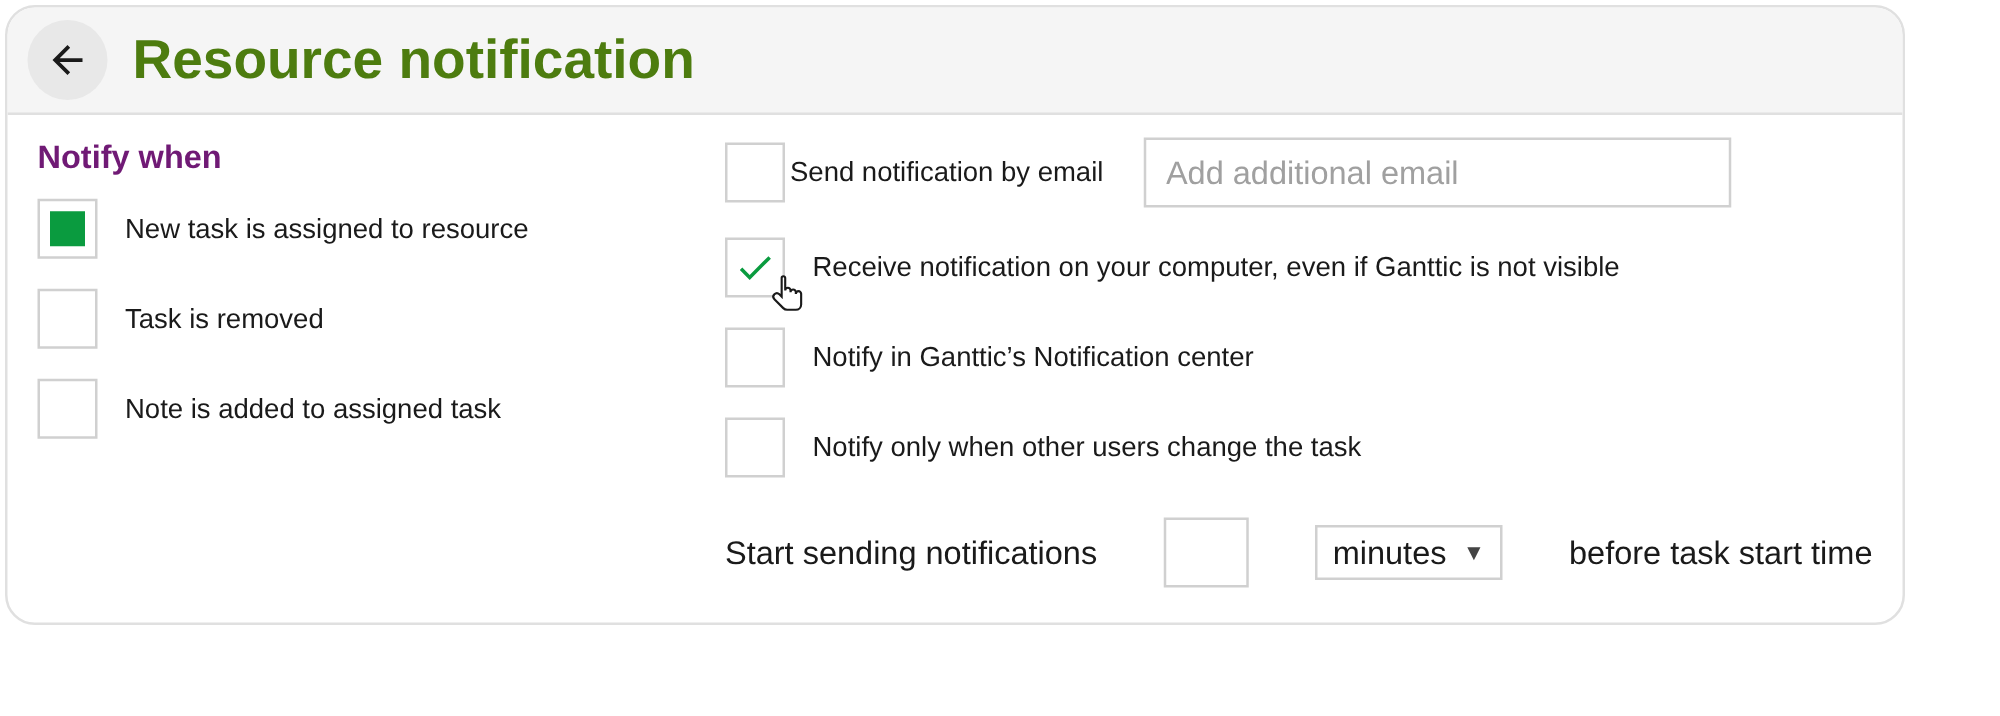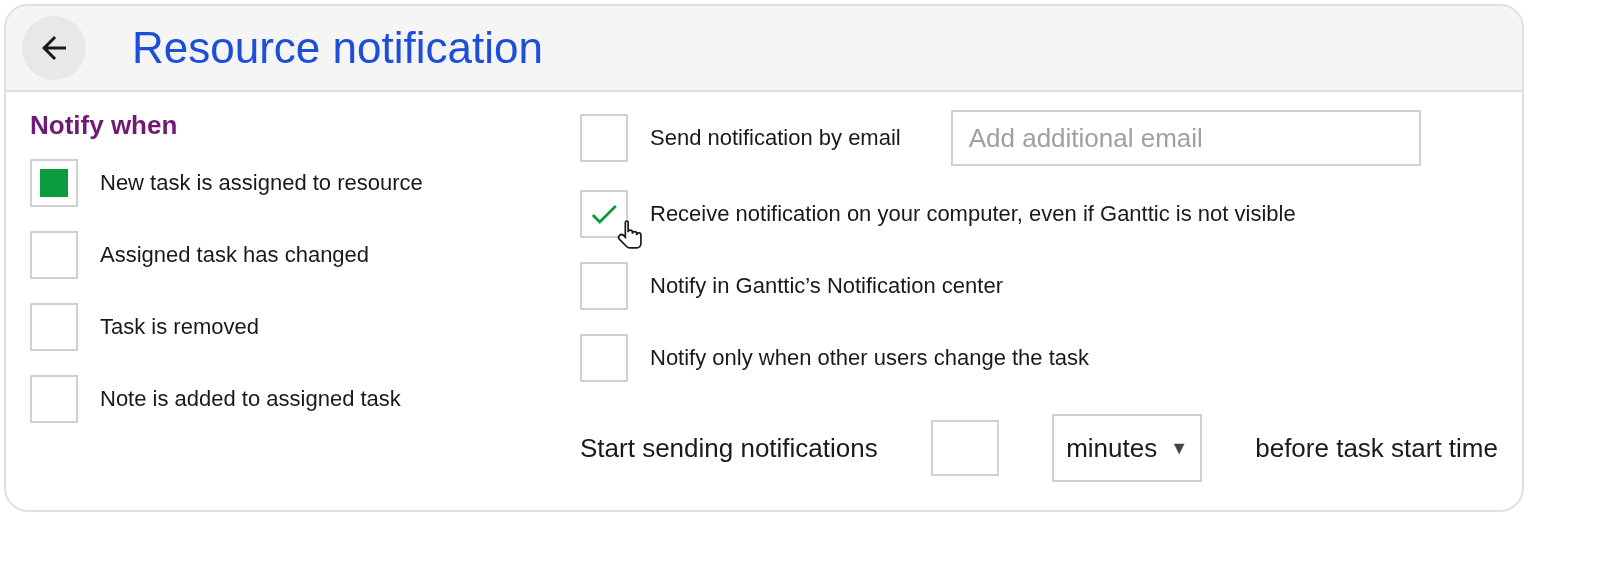--- a/index.html
+++ b/index.html
@@ -40,24 +40,23 @@
       justify-content: center;
       cursor: pointer;
       border: none;
     }
     .back-btn svg {
       width: 36px;
       height: 36px;
     }
     .page-title {
       font-size: 44px;
-      font-weight: 400;
-      color: #1d4ed8;
+      font-weight: 700;
+      color: #4d7c0f;
       margin-right: 10px;
-      margin-left: 26px;
     }
     .update-btn {
       background: #0a5cd7;
       color: #fff;
       font-size: 26px;
       font-weight: 600;
       padding: 12px 34px;
       border-radius: 999px;
       border: none;
       cursor: pointer;
@@ -147,37 +146,37 @@
       justify-content: space-between;
     }
     .num-input {
       width: 68px;
       height: 56px;
       border: 2px solid #d0d0d0;
       font-size: 24px;
       padding: 0 8px;
     }
     .unit-select {
-      height: 68px;
+      height: 44px;
       border: 2px solid #d0d0d0;
       display: flex;
       align-items: center;
       padding: 0 12px;
       gap: 13px;
       cursor: pointer;
       background: #fff;
     }
     .unit-select .caret {
       font-size: 18px;
       color: #444;
     }
     .settings-top-row {
       display: flex;
       align-items: center;
-      gap: 22px;
+      gap: 4px;
       margin-bottom: 24px;
     }
     .relpos {
       position: relative;
     }
   </style>
 </head>
 <body>
 
 <div class="panel">
@@ -193,24 +192,20 @@
   <div class="content">
 
     <div class="column col-left">
       <div class="section-title">Notify when</div>
 
       <div class="option-row">
         <div class="checkbox checked-square"></div>
         <div class="option-label">New task is assigned to resource</div>
       </div>
 
-      <div class="option-row">
-        <div class="checkbox"></div>
-        <div class="option-label">Assigned task has changed</div>
-      </div>
 
       <div class="option-row">
         <div class="checkbox"></div>
         <div class="option-label">Task is removed</div>
       </div>
 
       <div class="option-row">
         <div class="checkbox"></div>
         <div class="option-label">Note is added to assigned task</div>
       </div>

